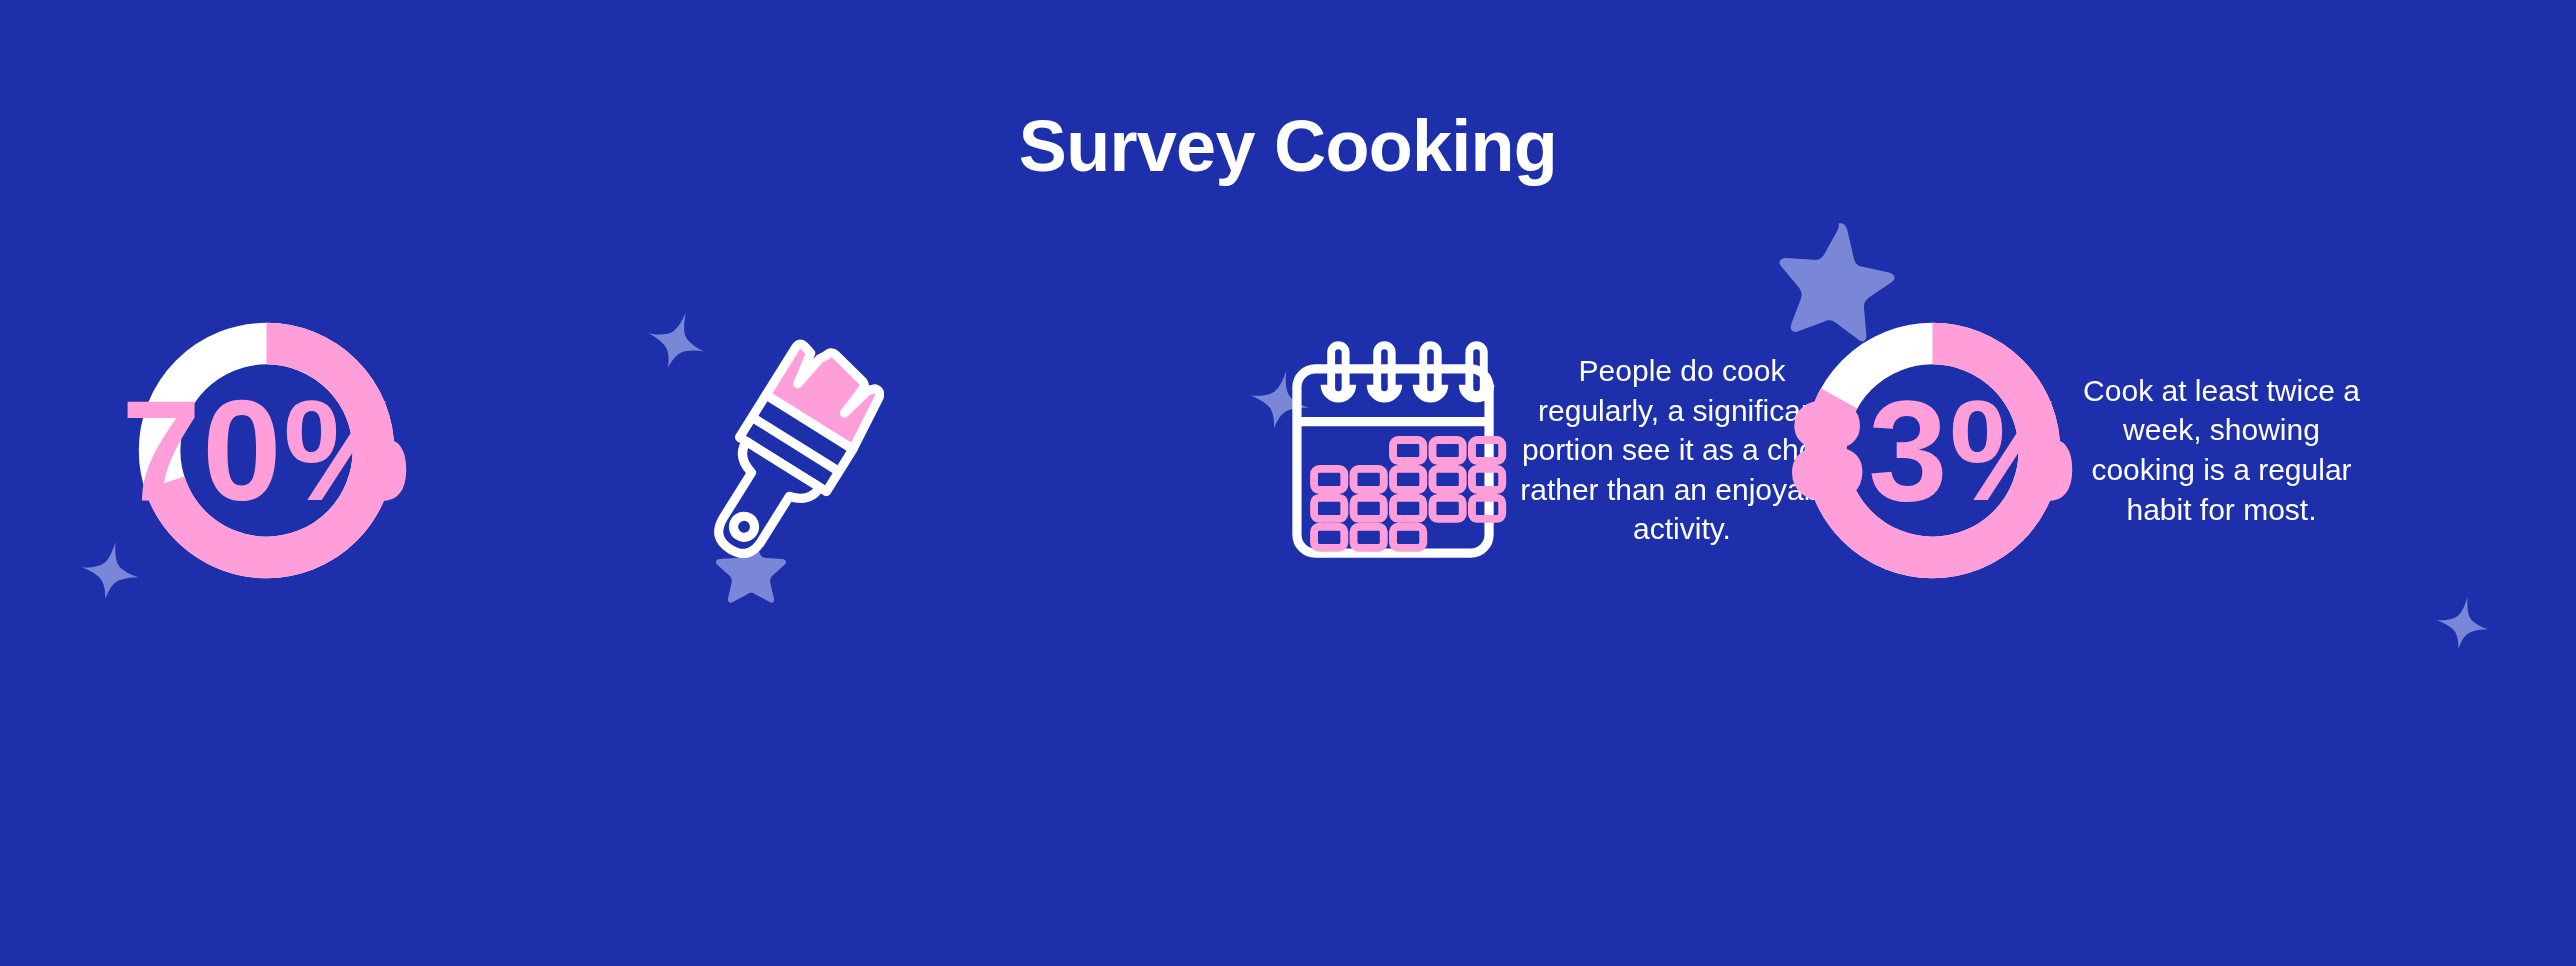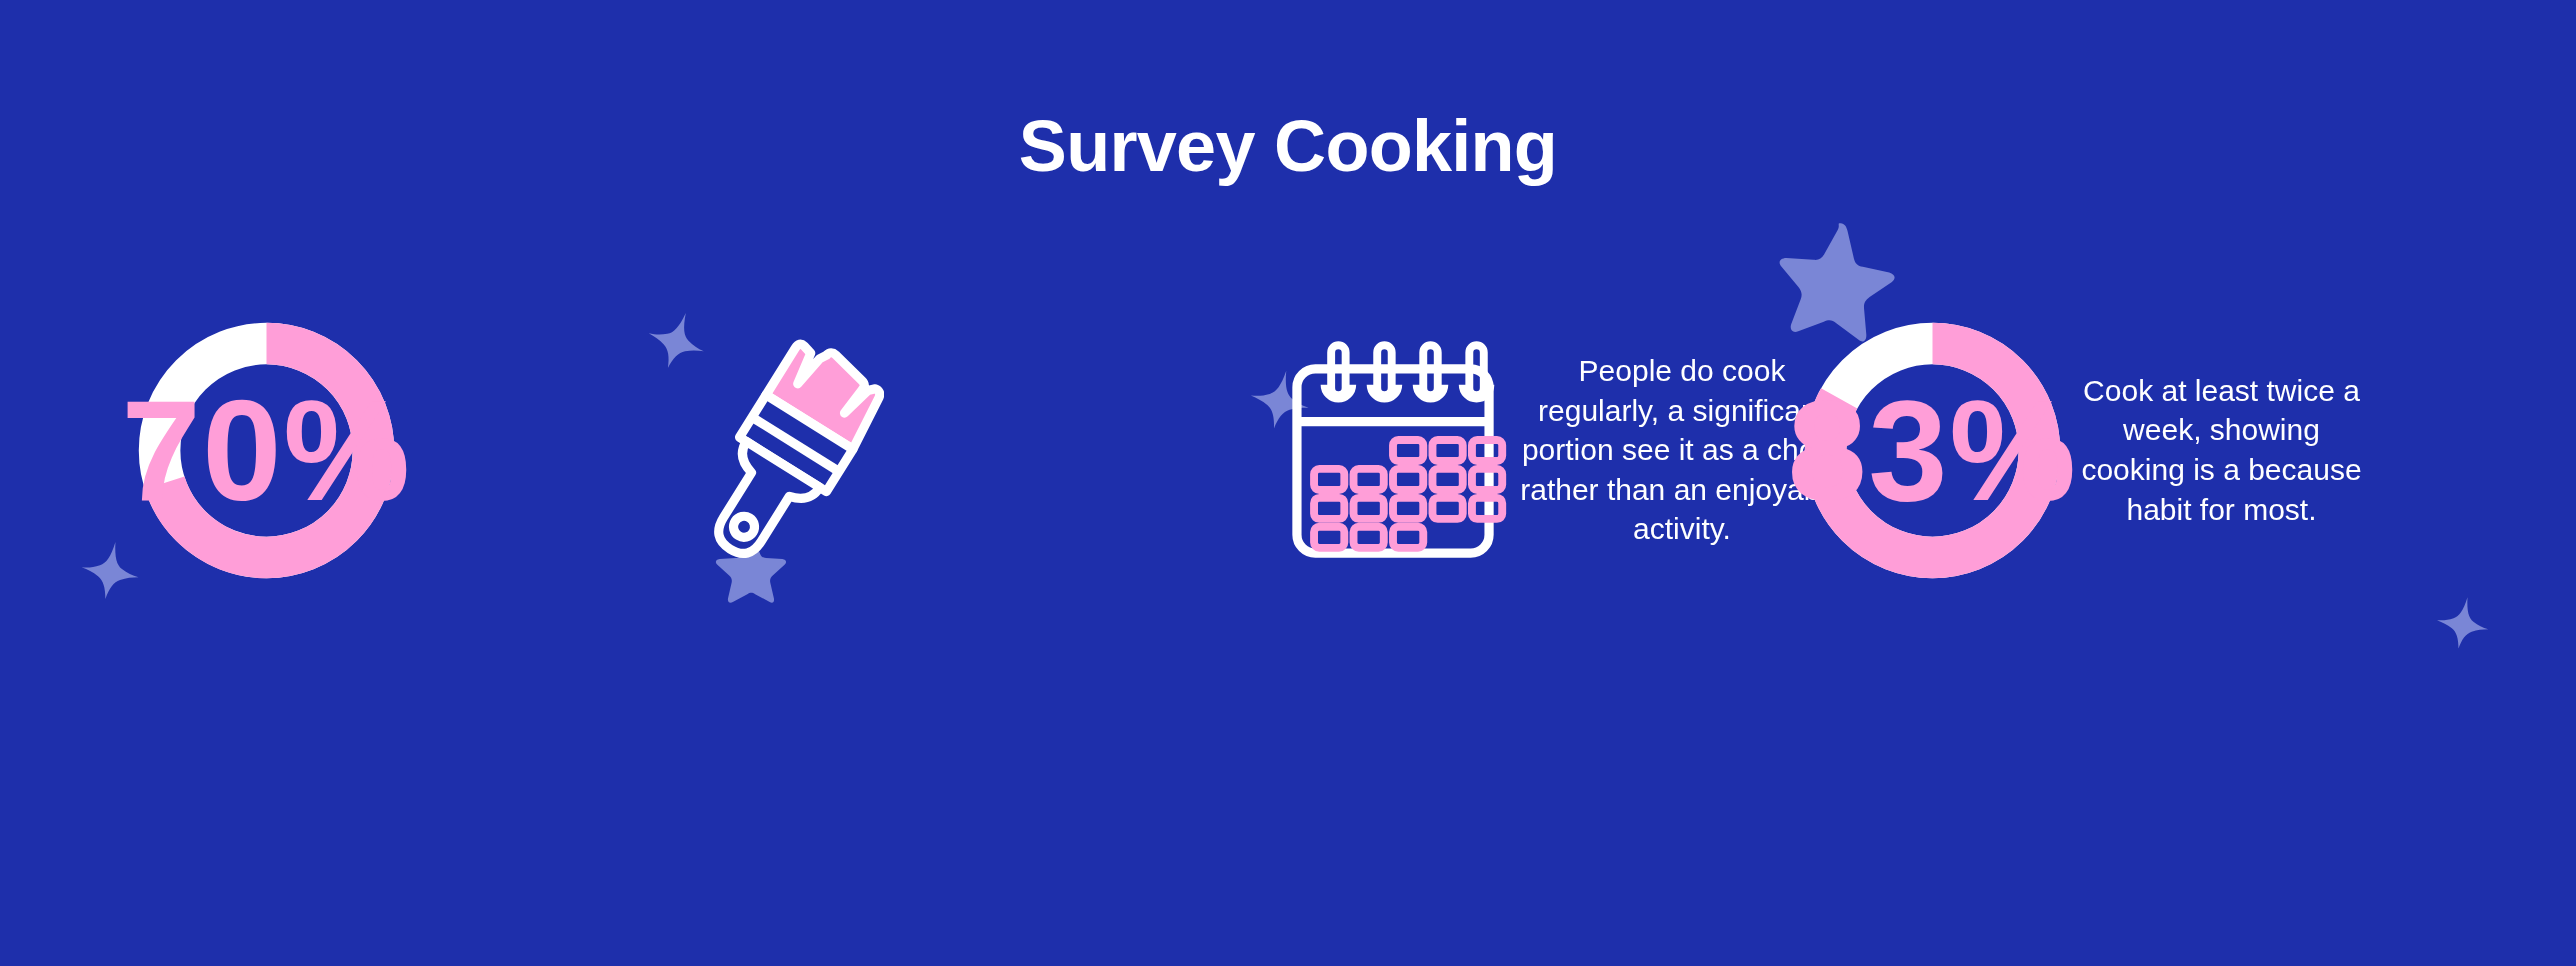--- a/index.html
+++ b/index.html
@@ -211,17 +211,17 @@
   </div>
 
   <div class="col col-3">
     <div class="visual">
       <svg width="297" height="297" viewBox="0 0 200 200">
         <circle cx="100" cy="100" r="72" fill="none" stroke="#FFFFFF" stroke-width="28"></circle>
         <circle cx="100" cy="100" r="72" fill="none" stroke="#FF9ED8" stroke-width="28" stroke-dasharray="375.6 77.0" transform="rotate(-90 100 100)"></circle>
         <text x="100" y="100" class="donut-label" text-anchor="middle" dominant-baseline="central">83%</text>
       </svg>
     </div>
-    <div class="caption caption-mid">Cook at least twice a week, showing cooking is a because habit for most.</div>
+    <div class="caption caption-mid">Cook at least twice a week, showing cooking is a regular habit for most.</div>
   </div>
 
 </div>
 
 
 </body></html>

